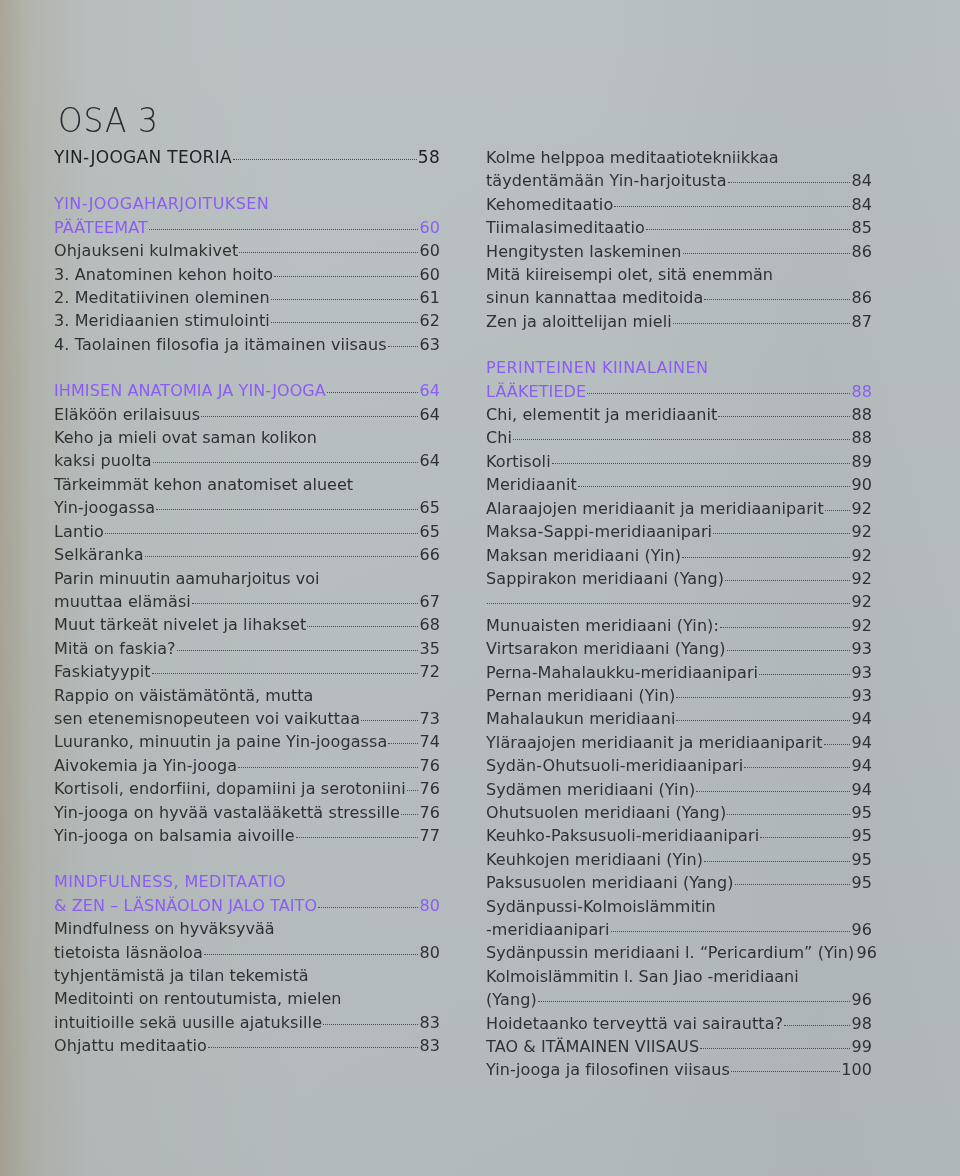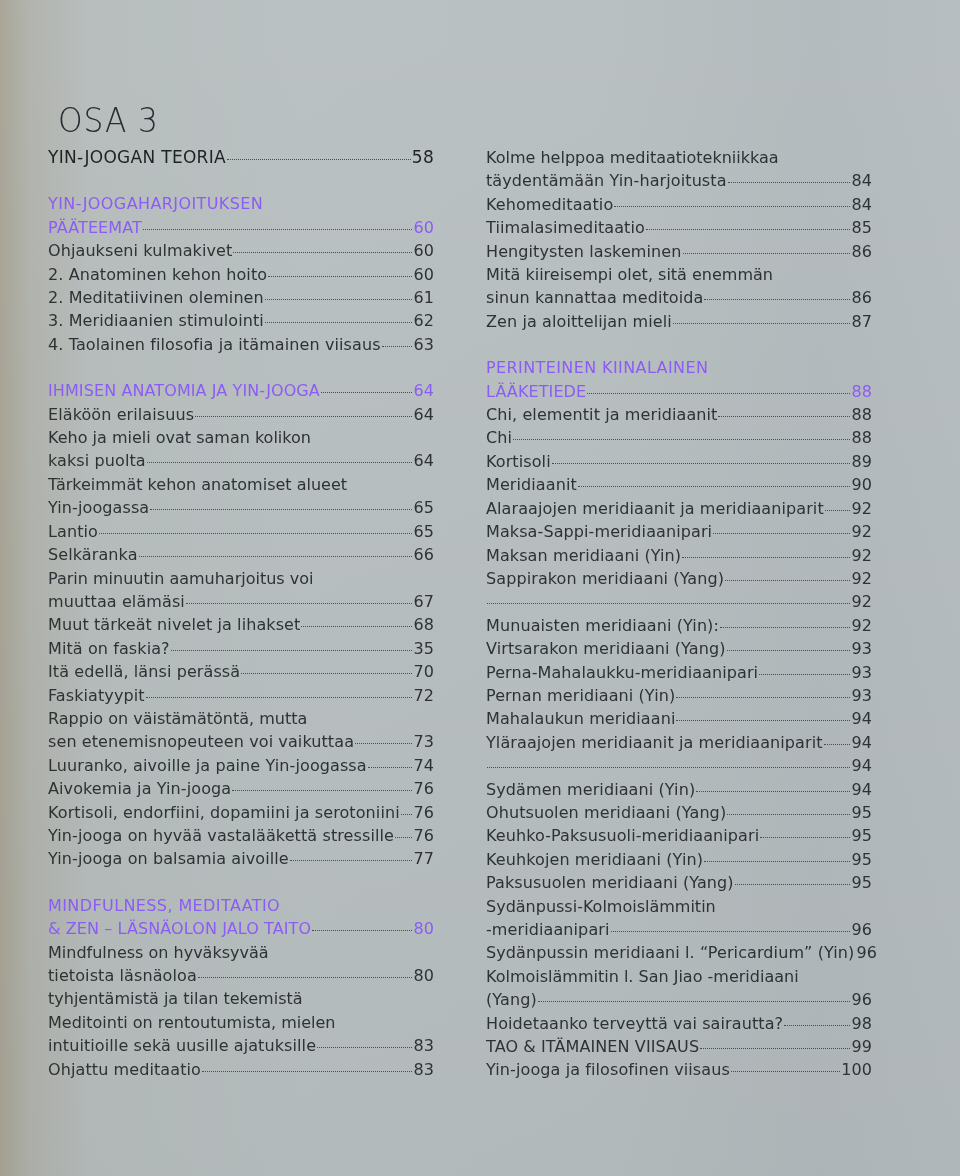--- a/index.html
+++ b/index.html
@@ -12,21 +12,21 @@
   .shade {
     position: absolute; inset: 0; pointer-events: none;
     background: linear-gradient(180deg, rgba(255,255,255,0.02) 0%, rgba(0,0,0,0.03) 100%);
   }
   .part-title {
     position: absolute; left: 58px; top: 100px;
     font-size: 34px; font-weight: 300; letter-spacing: 1px; color: #2a2d2f;
     transform: scaleX(0.92); transform-origin: left;
   }
   .col { position: absolute; }
-  .col-left { left: 48px; top: 146px; width: 386px; }
+  .col-left { left: 54px; top: 146px; width: 386px; }
   .col-right { left: 486px; top: 146px; width: 386px; }
   .entry {
     display: flex; align-items: baseline;
     font-size: 16px; line-height: 23.4px; white-space: nowrap;
     letter-spacing: 0.1px;
   }
   .entry-wrap { display: block; }
   .entry-wrap .line1 { display: block; font-size: 16px; line-height: 23.4px; white-space: nowrap; }
   .entry .label { flex: 0 0 auto; }
   .entry .dots {
@@ -66,21 +66,21 @@
         </div>
         <div class="entry-wrap">
           <div class="entry">
             <span class="label">Ohjaukseni kulmakivet</span>
             <span class="dots"></span>
             <span class="page">60</span>
           </div>
         </div>
         <div class="entry-wrap">
           <div class="entry">
-            <span class="label">2. Anatominen kehon hoito</span>
+            <span class="label">3. Anatominen kehon hoito</span>
             <span class="dots"></span>
             <span class="page">60</span>
           </div>
         </div>
         <div class="entry-wrap">
           <div class="entry">
             <span class="label">2. Meditatiivinen oleminen</span>
             <span class="dots"></span>
             <span class="page">61</span>
           </div>
@@ -163,43 +163,36 @@
         </div>
         <div class="entry-wrap">
           <div class="entry">
             <span class="label">Mitä on faskia?</span>
             <span class="dots"></span>
             <span class="page">35</span>
           </div>
         </div>
         <div class="entry-wrap">
           <div class="entry">
-            <span class="label">Itä edellä, länsi perässä</span>
-            <span class="dots"></span>
-            <span class="page">70</span>
-          </div>
-        </div>
-        <div class="entry-wrap">
-          <div class="entry">
             <span class="label">Faskiatyypit</span>
             <span class="dots"></span>
             <span class="page">72</span>
           </div>
         </div>
         <div class="entry-wrap">
           <span class="line1">Rappio on väistämätöntä, mutta</span>
           <div class="entry">
             <span class="label">sen etenemisnopeuteen voi vaikuttaa</span>
             <span class="dots"></span>
             <span class="page">73</span>
           </div>
         </div>
         <div class="entry-wrap">
           <div class="entry">
-            <span class="label">Luuranko, aivoille ja paine Yin-joogassa</span>
+            <span class="label">Luuranko, minuutin ja paine Yin-joogassa</span>
             <span class="dots"></span>
             <span class="page">74</span>
           </div>
         </div>
         <div class="entry-wrap">
           <div class="entry">
             <span class="label">Aivokemia ja Yin-jooga</span>
             <span class="dots"></span>
             <span class="page">76</span>
           </div>
@@ -421,20 +414,21 @@
         </div>
         <div class="entry-wrap">
           <div class="entry">
             <span class="label">Yläraajojen meridiaanit ja meridiaaniparit</span>
             <span class="dots"></span>
             <span class="page">94</span>
           </div>
         </div>
         <div class="entry-wrap">
           <div class="entry">
+            <span class="label">Sydän-Ohutsuoli-meridiaanipari</span>
             <span class="dots"></span>
             <span class="page">94</span>
           </div>
         </div>
         <div class="entry-wrap">
           <div class="entry">
             <span class="label">Sydämen meridiaani (Yin)</span>
             <span class="dots"></span>
             <span class="page">94</span>
           </div>

